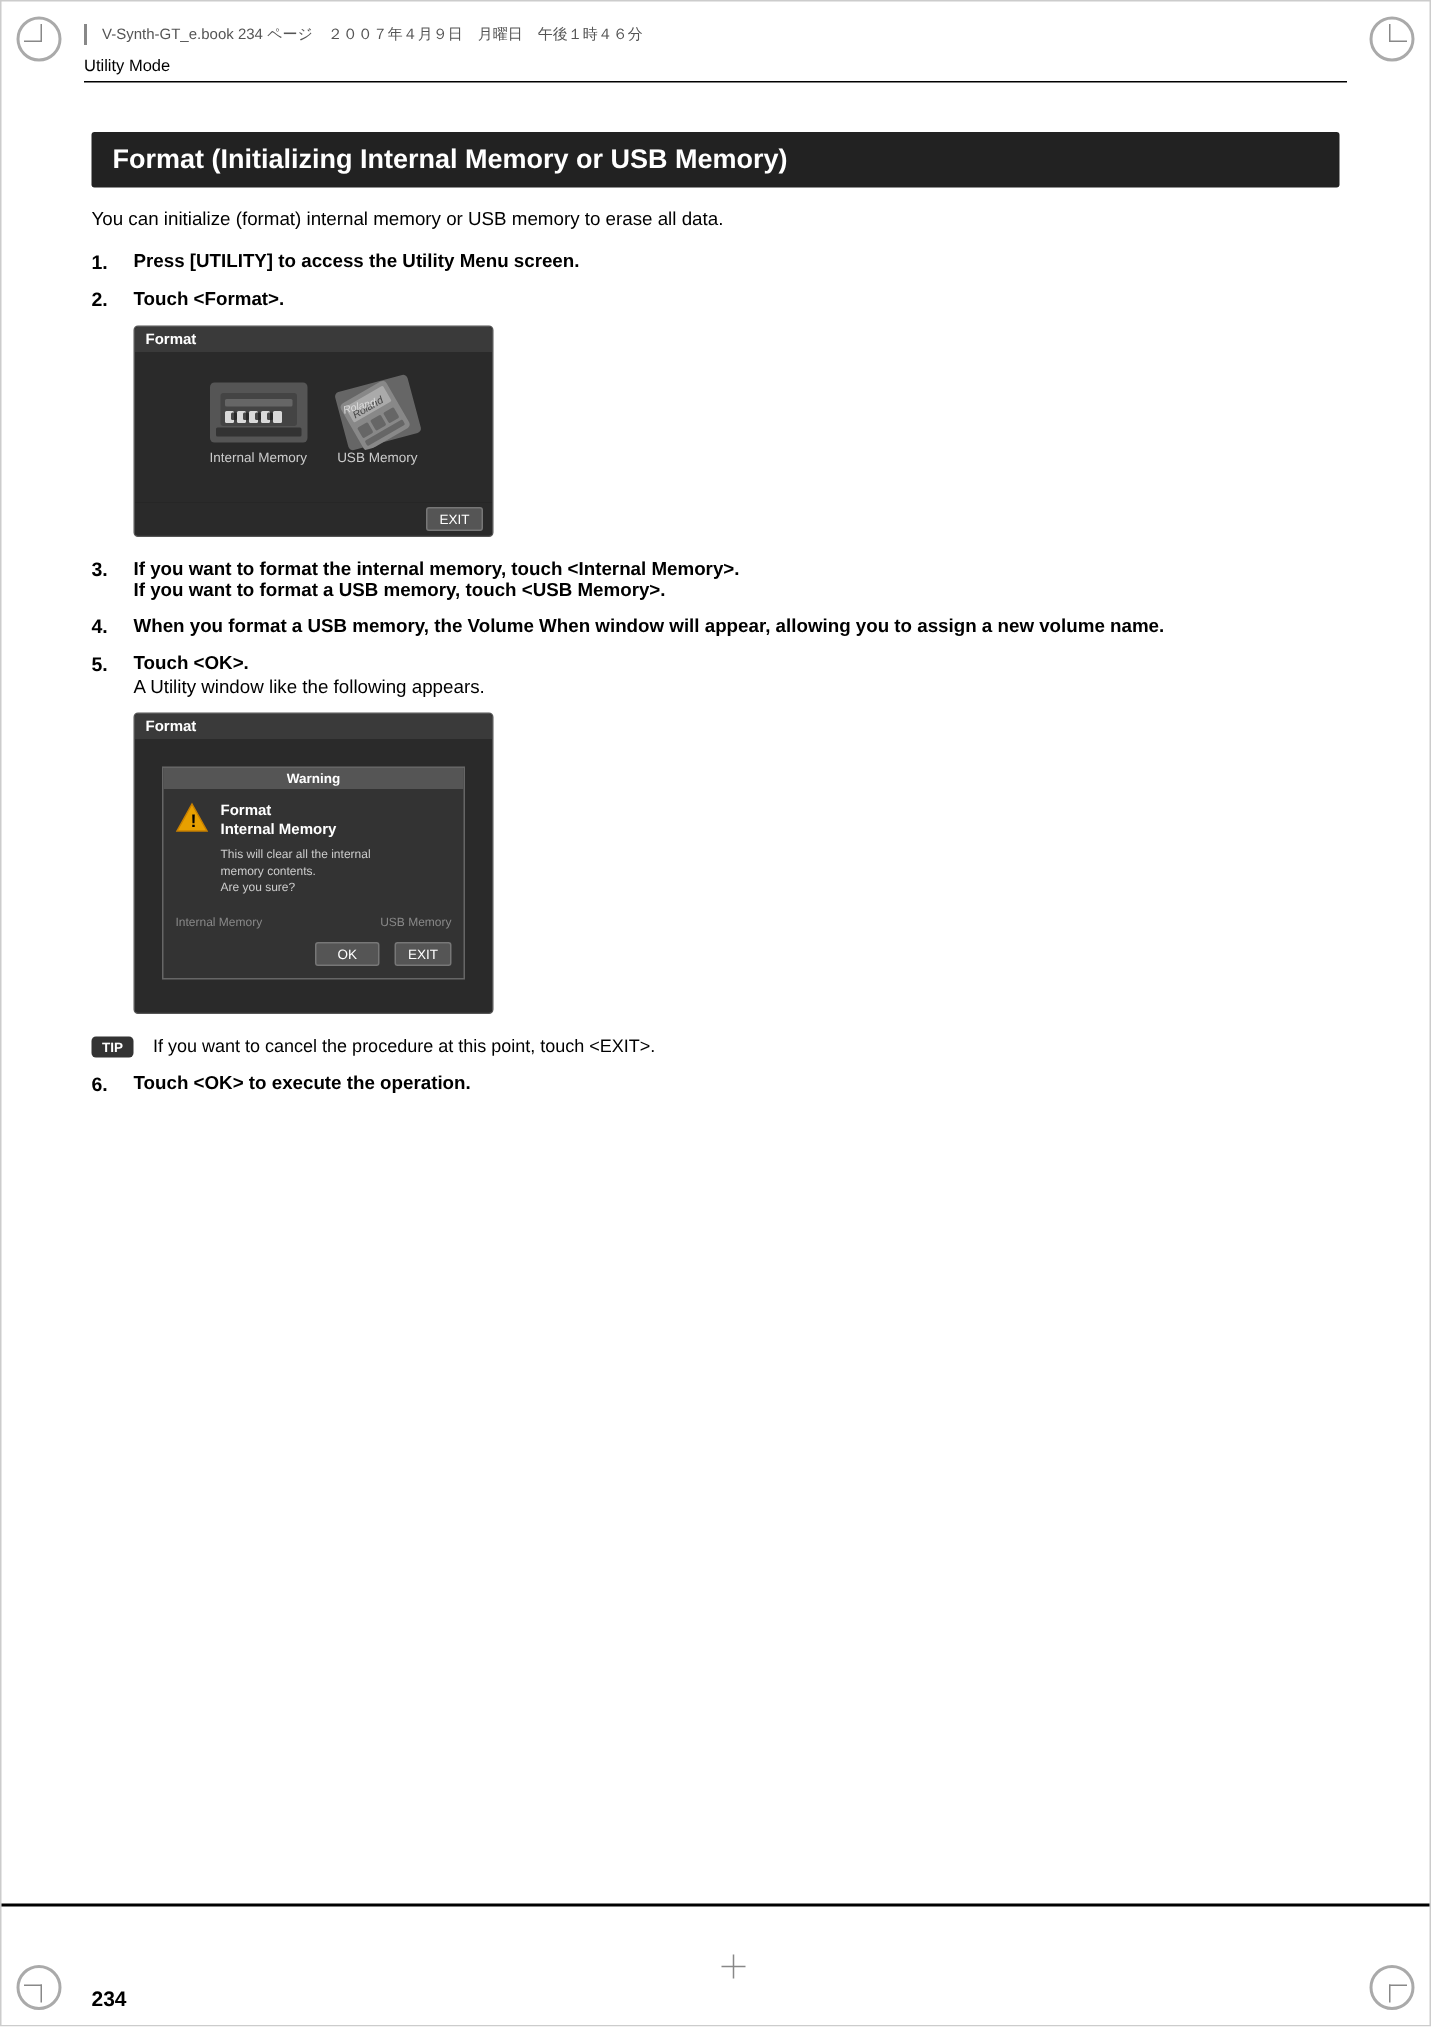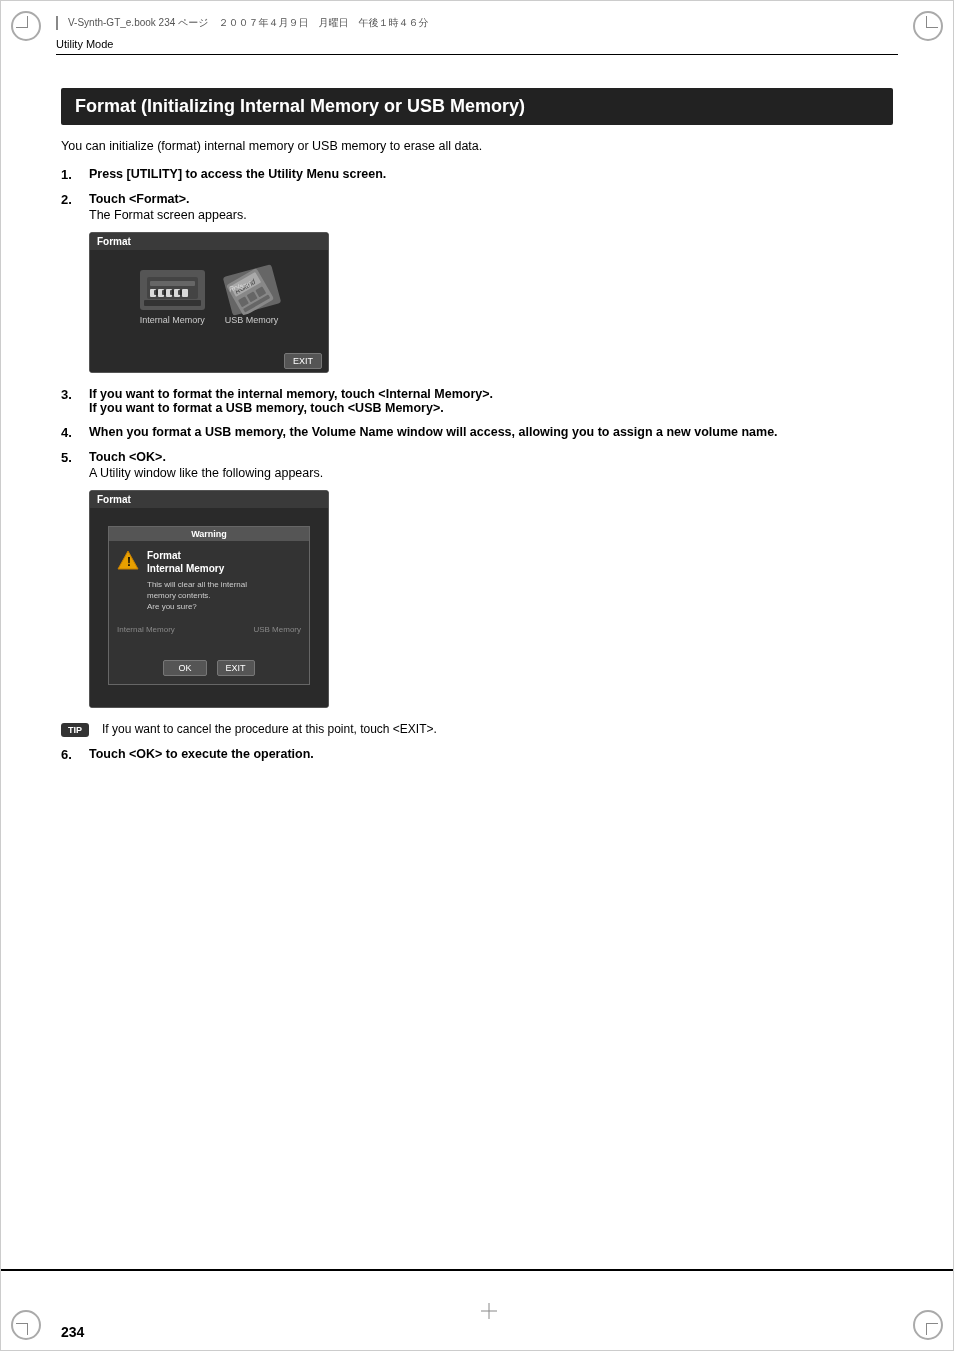--- a/index.html
+++ b/index.html
@@ -287,24 +287,23 @@
     .warning-bg-labels {
       display: flex;
       justify-content: space-between;
       padding: 4px 8px;
       font-size: 8px;
       color: #888;
     }
 
     .warning-buttons {
       display: flex;
-      justify-content: center;
+      justify-content: flex-end;
       gap: 10px;
       padding: 5px 8px 8px 8px;
-      margin-top: 17px;
     }
 
     .ok-btn {
       background: #555;
       color: #fff;
       font-size: 9px;
       padding: 2px 14px;
       border: 1px solid #777;
       border-radius: 2px;
     }
@@ -401,21 +400,20 @@
       <div class="step-number">1.</div>
       <div class="step-content">
         <span class="step-title">Press [UTILITY] to access the Utility Menu screen.</span>
       </div>
     </div>
 
     <div class="step">
       <div class="step-number">2.</div>
       <div class="step-content">
         <div class="step-title">Touch &lt;Format&gt;.</div>
-        <div class="step-sub">The Format screen appears.</div>
       </div>
     </div>
 
     <div class="screenshot-box">
       <div class="screenshot-titlebar">Format</div>
       <div class="screenshot-content">
         <div class="memory-icons">
           <div class="memory-item">
             <div class="memory-icon-synth">
               <svg width="55" height="30" viewBox="0 0 55 30">
@@ -464,21 +462,21 @@
           <span>If you want to format the internal memory, touch &lt;Internal Memory&gt;.</span>
           <br>
           <span>If you want to format a USB memory, touch &lt;USB Memory&gt;.</span>
         </div>
       </div>
     </div>
 
     <div class="step">
       <div class="step-number">4.</div>
       <div class="step-content">
-        <div class="step-title">When you format a USB memory, the Volume Name window will access, allowing you to assign a new volume name.</div>
+        <div class="step-title">When you format a USB memory, the Volume When window will appear, allowing you to assign a new volume name.</div>
       </div>
     </div>
 
     <div class="step">
       <div class="step-number">5.</div>
       <div class="step-content">
         <div class="step-title">Touch &lt;OK&gt;.</div>
         <div class="step-sub">A Utility window like the following appears.</div>
       </div>
     </div>

